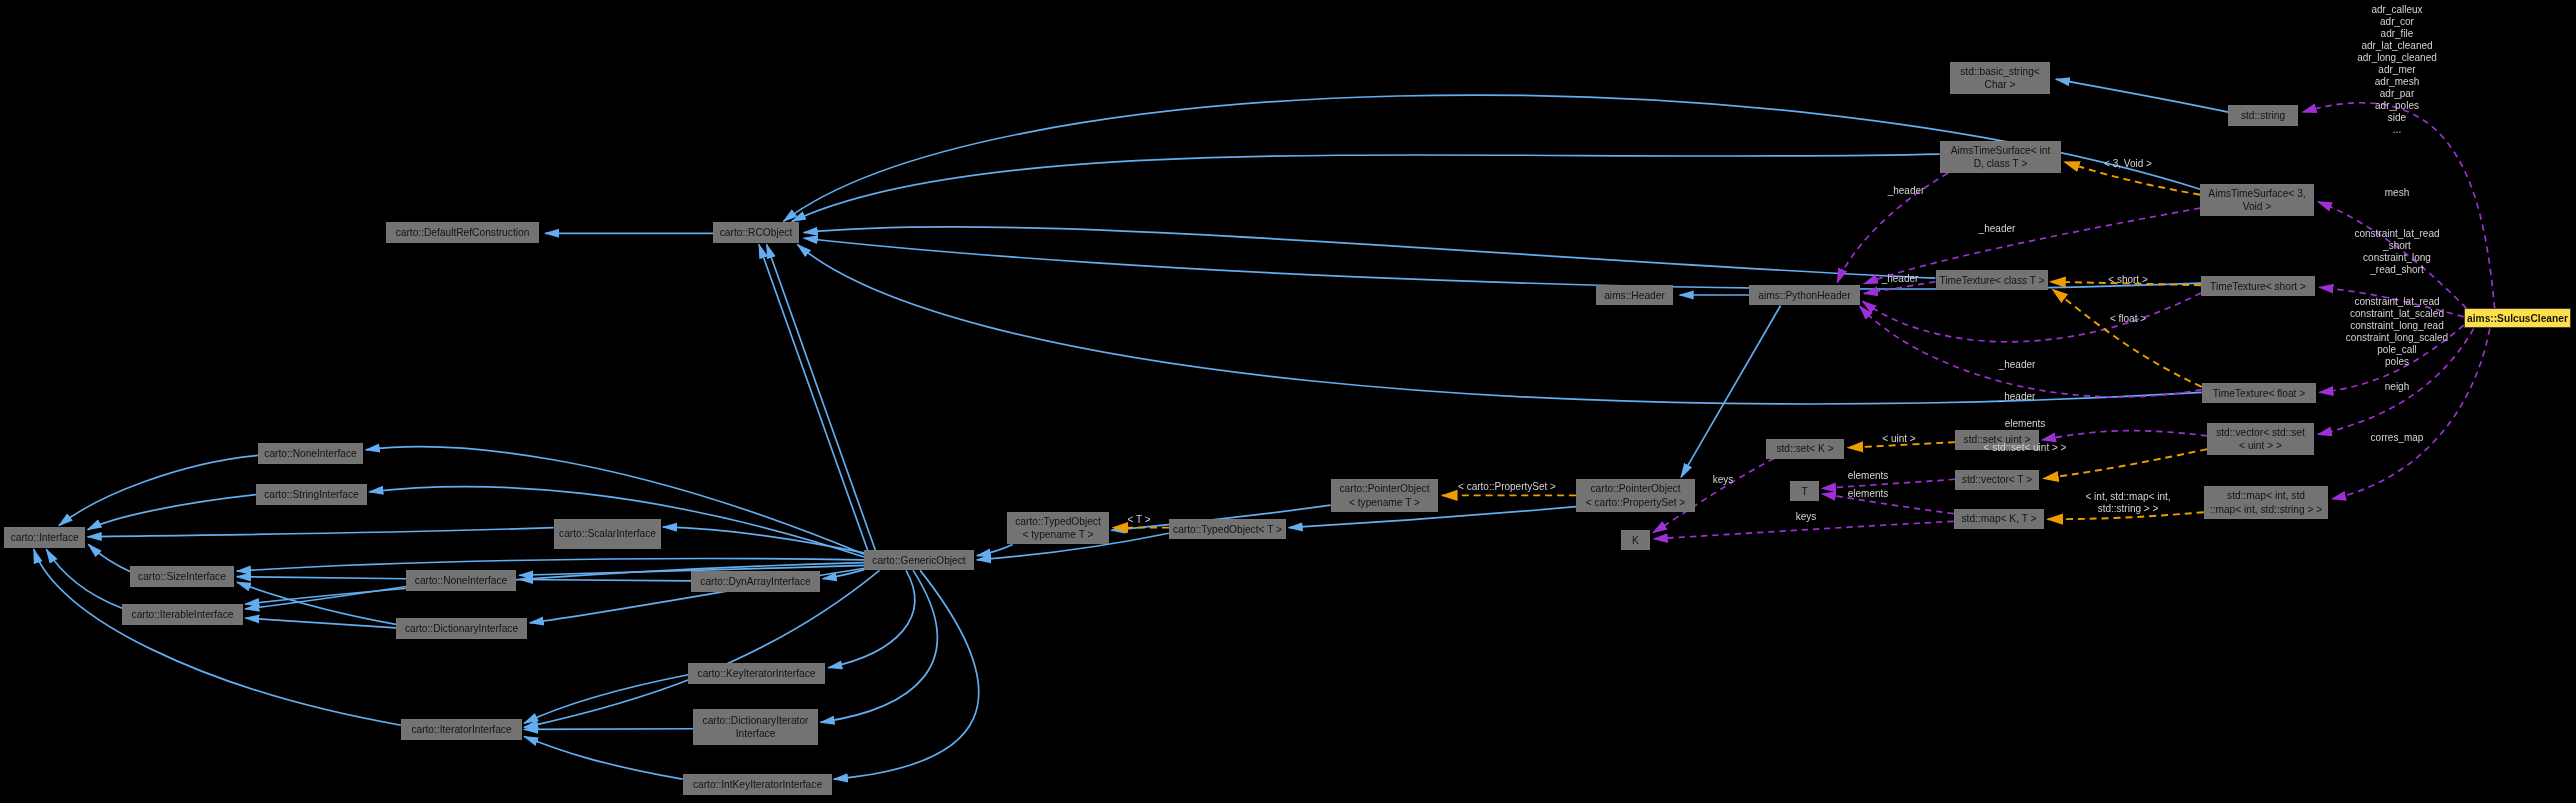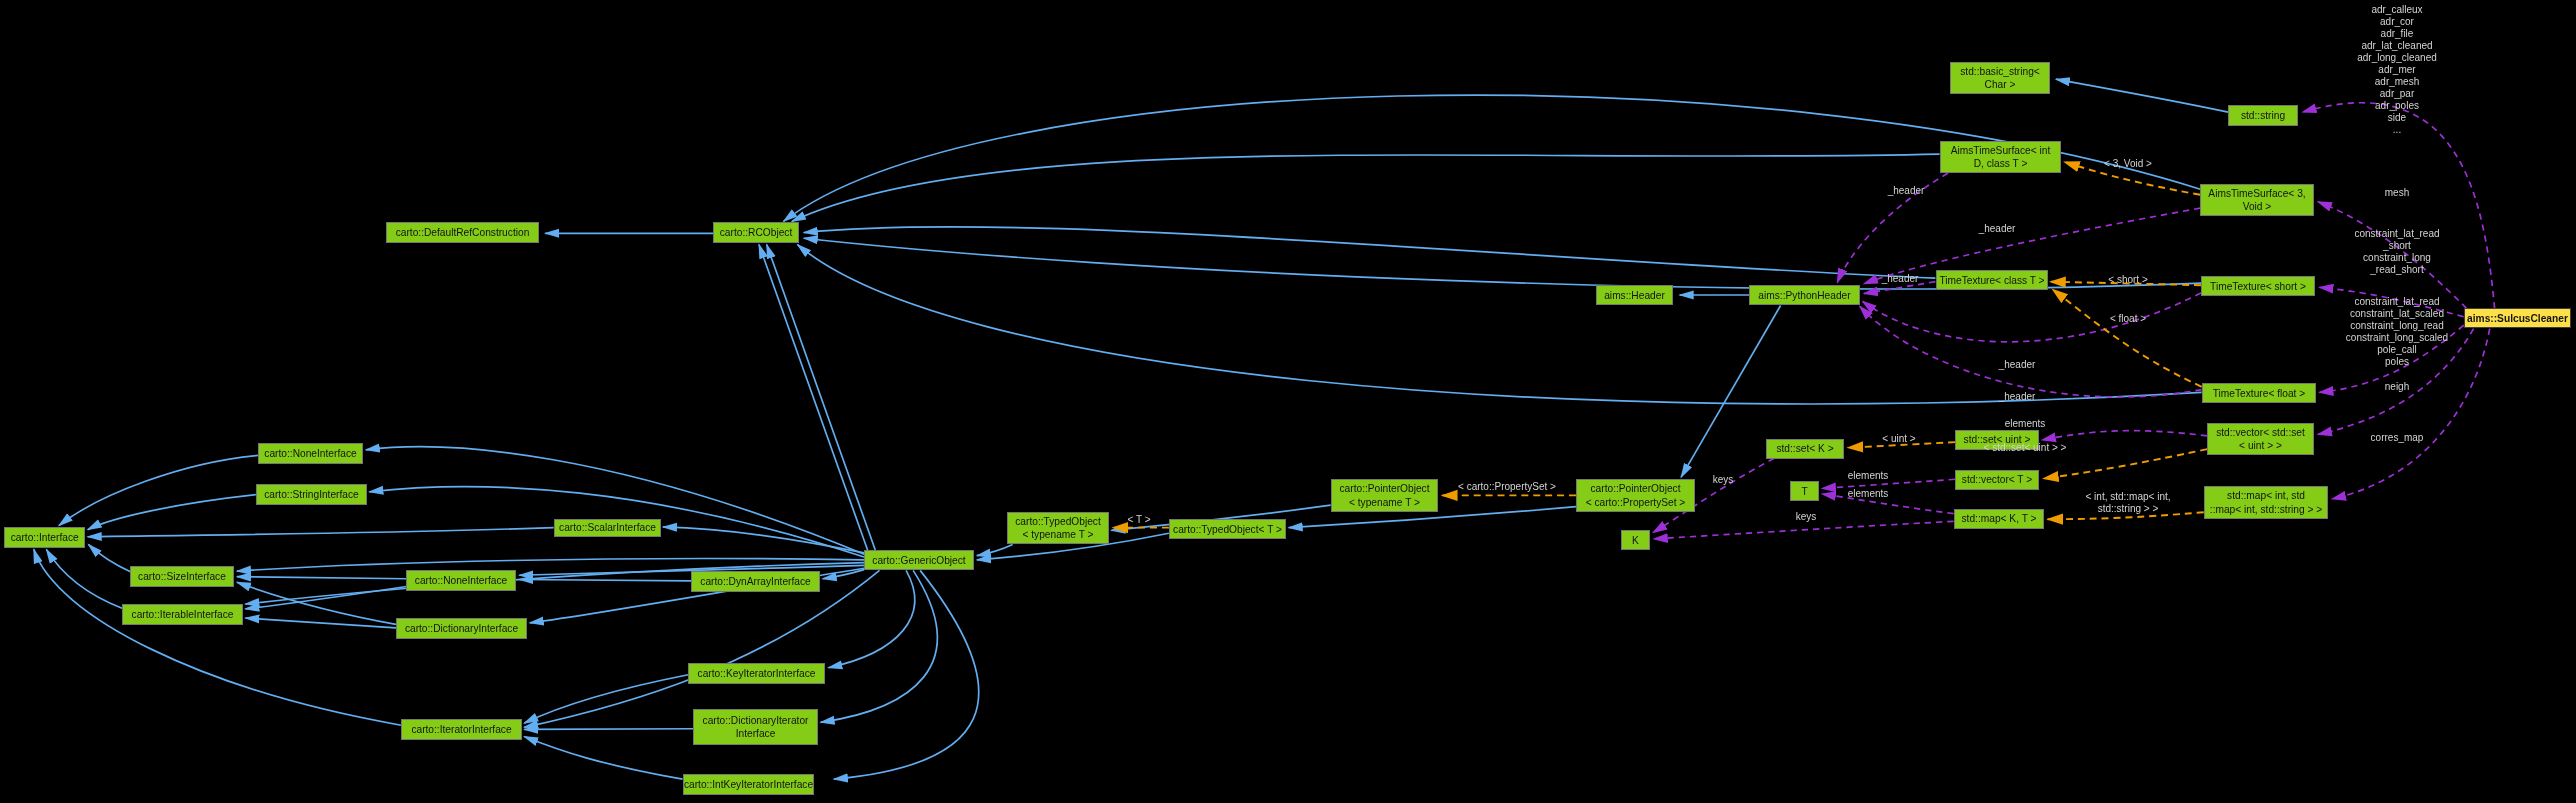--- a/index.html
+++ b/index.html
@@ -3,21 +3,21 @@
 <meta charset="utf-8">
 <style>
   html,body{margin:0;padding:0;background:#000;}
   #stage{position:relative;width:2576px;height:803px;background:#000;overflow:hidden;
          font-family:"Liberation Sans",sans-serif;}
   #edges-svg{position:absolute;left:0;top:0;width:2576px;height:803px;}
   path.edge{fill:none;stroke-width:2.4px;}
   path.edge.inherit{stroke:#62aef0;}
   path.edge.usage{stroke:#9e30d8;stroke-dasharray:9 7;}
   path.edge.template{stroke:#ef9c00;stroke-dasharray:10 7;stroke-width:2.8px;}
-  .node{position:absolute;background:#84cc16;border:1.4px solid #767676;color:#131313;
+  .node{position:absolute;background:#737373;border:1.4px solid #767676;color:#131313;
         font-size:10.2px;line-height:13.3px;display:flex;flex-direction:column;
         align-items:center;justify-content:center;text-align:center;
         box-sizing:border-box;padding:0 1.4px;white-space:nowrap;cursor:pointer;}
   .node.focus{background:#fde047;border-color:#3e3e3e;cursor:default;font-weight:bold;}
   .elabel{position:absolute;color:#d4d4d4;font-size:10px;line-height:12px;
           text-align:center;transform:translateX(-50%);white-space:nowrap;}
 </style>
 </head>
 <body>
 
@@ -141,21 +141,21 @@
     </div>
     <div class="node" style="left: 4.2px; top: 527px; width: 81px; height: 21px;">
       <span>carto::Interface</span>
     </div>
     <div class="node" style="left: 258px; top: 443px; width: 105px; height: 21px;">
       <span>carto::NoneInterface</span>
     </div>
     <div class="node" style="left: 256px; top: 484px; width: 111px; height: 21px;">
       <span>carto::StringInterface</span>
     </div>
-    <div class="node" style="left: 554px; top: 519px; width: 107px; height: 18px;">
+    <div class="node" style="left: 554px; top: 519px; width: 107px; height: 30px;">
       <span>carto::ScalarInterface</span>
     </div>
     <div class="node" style="left: 130px; top: 566px; width: 104px; height: 21px; text-align: right;">
       <span>carto::SizeInterface</span>
     </div>
     <div class="node" style="left: 122px; top: 604px; width: 121px; height: 21px;">
       <span>carto::IterableInterface</span>
     </div>
     <div class="node" style="left: 406px; top: 570px; width: 110px; height: 21px;">
       <span>carto::NoneInterface</span>
@@ -210,21 +210,21 @@
       <span>std::map&lt; int, std</span>
       <span>::map&lt; int, std::string &gt; &gt;</span>
     </div>
     <div class="node" style="left: 688px; top: 663px; width: 137px; height: 21px;">
       <span>carto::KeyIteratorInterface</span>
     </div>
     <div class="node" style="left: 693px; top: 709px; width: 125px; height: 36px;">
       <span>carto::DictionaryIterator</span>
       <span>Interface</span>
     </div>
-    <div class="node" style="left: 683px; top: 774px; width: 131px; height: 21px;">
+    <div class="node" style="left: 683px; top: 774px; width: 149px; height: 21px;">
       <span>carto::IntKeyIteratorInterface</span>
     </div>
     <div class="node" style="left: 401px; top: 719px; width: 121px; height: 21px;">
       <span>carto::IteratorInterface</span>
     </div>
     <div class="elabel" style="left: 2397px; top: 3.5px;">
       <div>adr_calleux</div>
       <div>adr_cor</div>
       <div>adr_file</div>
       <div>adr_lat_cleaned</div>

